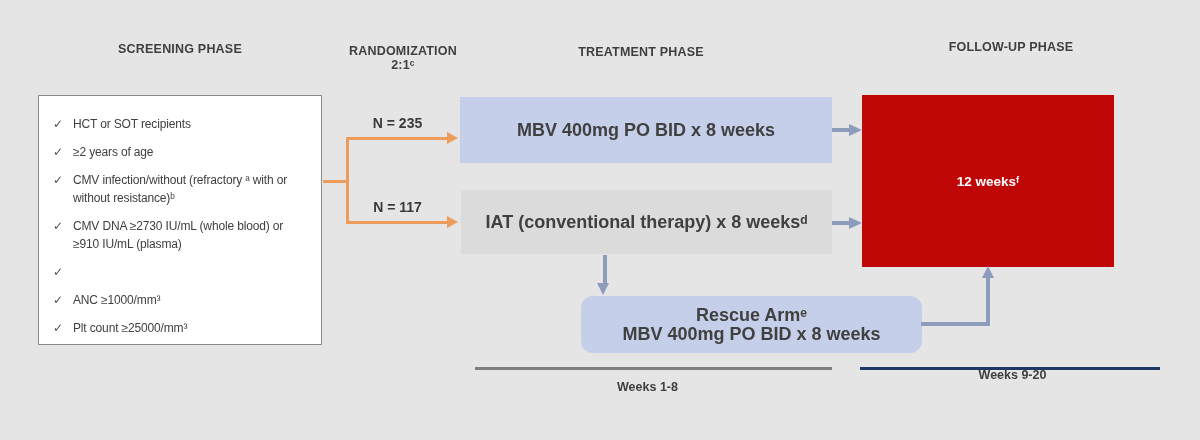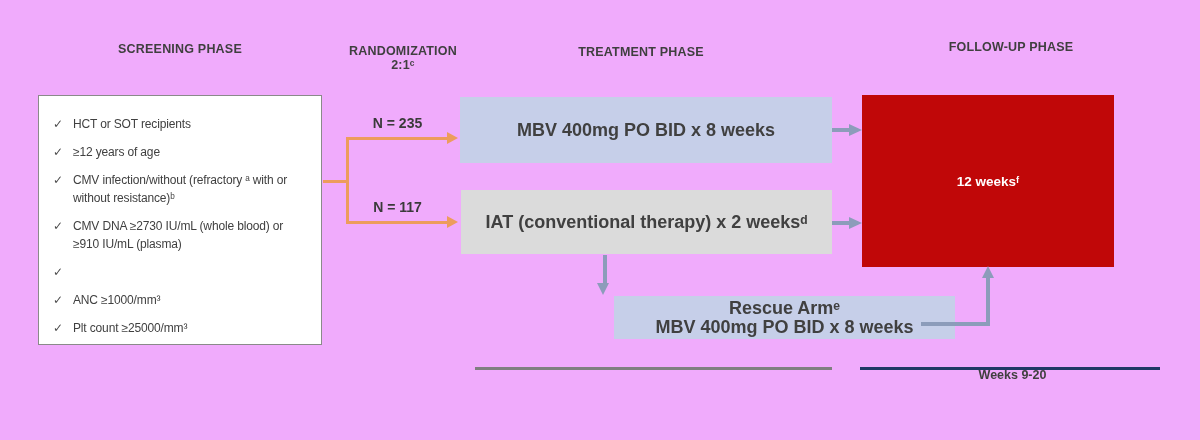--- a/index.html
+++ b/index.html
@@ -1,31 +1,31 @@
 <!DOCTYPE html>
 <html style="--orange: #ED9C5C; --periwinkle: #C6CFE9; --boxgray: #DBDBDB; --red: #C00708; --bluegray: #8C9CBA; --navy: #203864; --linegray: #7F7F7F; --text: #3F3F3F;"><head>
 <meta charset="utf-8">
 <style>
   :root{
     --orange:#ED9C5C; --periwinkle:#C6CFE9; --boxgray:#DBDBDB; --red:#C00708;
     --bluegray:#8C9CBA; --navy:#203864; --linegray:#7F7F7F; --text:#3F3F3F;
   }
   *{margin:0;padding:0;box-sizing:border-box;}
   body{background:#fff;font-family:"Liberation Sans","DejaVu Sans",sans-serif;}
-  .canvas{position:relative;width:1200px;height:440px;background:#f0abfc;overflow:hidden;}
+  .canvas{position:relative;width:1200px;height:440px;background:#e5e5e5;overflow:hidden;}
   .hdr{position:absolute;font-size:12.5px;font-weight:bold;color:var(--text);text-align:center;letter-spacing:.2px;}
   .sbox{position:absolute;left:38px;top:95px;width:284px;height:250px;background:#fff;border:1.5px solid #8a8a8a;padding:19px 8px 0 14px;}
   .citem{display:flex;gap:7px;margin-bottom:10px;font-size:12px;line-height:18px;color:#404040;letter-spacing:-0.15px;}
   .cmark{flex:0 0 13px;color:#4d4d4d;font-size:12px;font-weight:bold;}
   .ctext{white-space:pre;}
   .box{position:absolute;display:flex;flex-direction:column;align-items:center;justify-content:center;
        font-weight:bold;font-size:18px;color:#404040;text-align:center;line-height:19px;}
   .box-mbv{left:460px;top:97px;width:372px;height:66px;background:var(--periwinkle);}
   .box-iat{left:461px;top:190px;width:371px;height:64px;background:var(--boxgray);}
-  .box-rescue{left:614px;top:296px;width:341px;height:43px;background:var(--periwinkle);}
+  .box-rescue{left:581px;top:296px;width:341px;height:57px;background:var(--periwinkle);border-radius:12px;}
   .box-followup{left:862px;top:95px;width:252px;height:172px;background:var(--red);color:#ffffff;font-size:13.5px;}
   .nlabel{position:absolute;width:95px;left:350px;text-align:center;font-size:14px;font-weight:bold;color:#3a3a3a;}
   .oline{position:absolute;background:var(--orange);}
   .bline{position:absolute;background:var(--bluegray);}
   .tri{position:absolute;width:0;height:0;}
   .tri-right-o{border-left:11px solid var(--orange);border-top:6.5px solid transparent;border-bottom:6.5px solid transparent;}
   .tri-right-b{border-left:13px solid var(--bluegray);border-top:6px solid transparent;border-bottom:6px solid transparent;}
   .tri-down-b{border-top:12px solid var(--bluegray);border-left:6.5px solid transparent;border-right:6.5px solid transparent;}
   .tri-up-b{border-bottom:12px solid var(--bluegray);border-left:6.5px solid transparent;border-right:6.5px solid transparent;}
   .tl-line{position:absolute;height:3px;}
@@ -44,21 +44,21 @@
   <div class="hdr" style="left:541px;top:45px;width:200px;">TREATMENT PHASE</div>
   <div class="hdr" style="left:911px;top:40px;width:200px;text-align:center;">FOLLOW-UP PHASE</div>
 
   <div class="sbox">
     <div class="citem">
       <span class="cmark">✓</span>
       <span class="ctext">HCT or SOT recipients</span>
     </div>
     <div class="citem">
       <span class="cmark">✓</span>
-      <span class="ctext">≥12 years of age</span>
+      <span class="ctext">≥2 years of age</span>
     </div>
     <div class="citem">
       <span class="cmark">✓</span>
       <span class="ctext">CMV infection/without (refractory ᵃ with or
 without resistance)ᵇ</span>
     </div>
     <div class="citem">
       <span class="cmark">✓</span>
       <span class="ctext">CMV DNA ≥2730 IU/mL (whole blood) or
 ≥910 IU/mL (plasma)</span>
@@ -83,21 +83,21 @@
   <div class="oline" style="left:346px;top:221px;width:101px;height:3px;"></div>
   <div class="tri tri-right-o" style="left:447px;top:216px;"></div>
 
   <div class="nlabel" style="top:115px;">N = 235</div>
   <div class="nlabel" style="top:199px;">N = 117</div>
 
   <div class="box box-mbv">
     <div>MBV 400mg PO BID x 8 weeks</div>
   </div>
   <div class="box box-iat">
-    <div>IAT (conventional therapy) x 2 weeksᵈ</div>
+    <div>IAT (conventional therapy) x 8 weeksᵈ</div>
   </div>
   <div class="box box-rescue">
     <div>Rescue Armᵉ</div>
     <div>MBV 400mg PO BID x 8 weeks</div>
   </div>
 
   <div class="box box-followup">
     <div>12 weeksᶠ</div>
   </div>
 
@@ -109,15 +109,16 @@
 
   <div class="bline" style="left:603px;top:255px;width:4px;height:28px;"></div>
   <div class="tri tri-down-b" style="left:597px;top:283px;"></div>
 
   <div class="bline" style="left:921px;top:322px;width:69px;height:4px;"></div>
   <div class="bline" style="left:986px;top:277px;width:4px;height:49px;"></div>
   <div class="tri tri-up-b" style="left:982px;top:266px;"></div>
 
   <div class="tl-line" style="left:475px;top:367px;width:357px;background:var(--linegray);"></div>
   <div class="tl-line" style="left:860px;top:367px;width:300px;background:var(--navy);"></div>
+  <div class="tl-label" style="left:570px;top:380px;">Weeks 1-8</div>
   <div class="tl-label" style="left:935px;top:368px;">Weeks 9-20</div>
 
 </div>
 
 </body></html>

